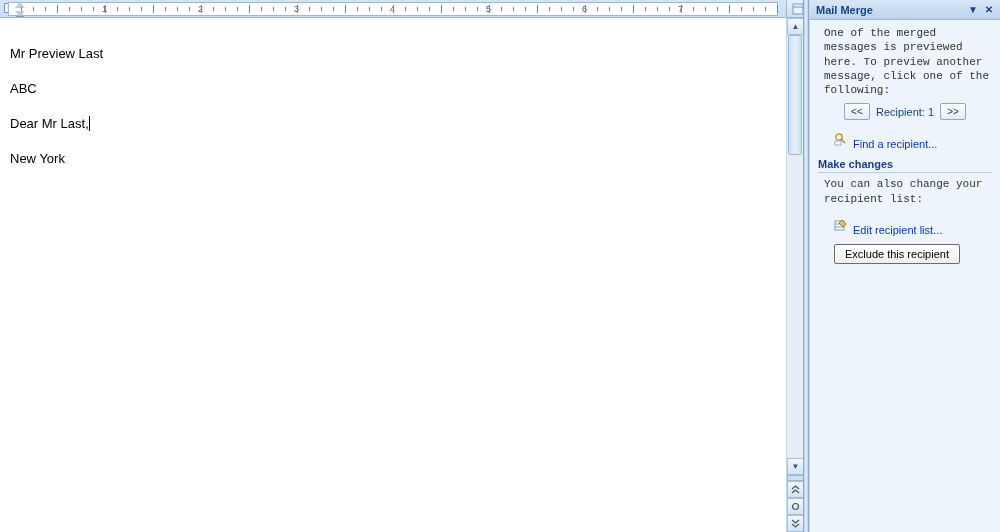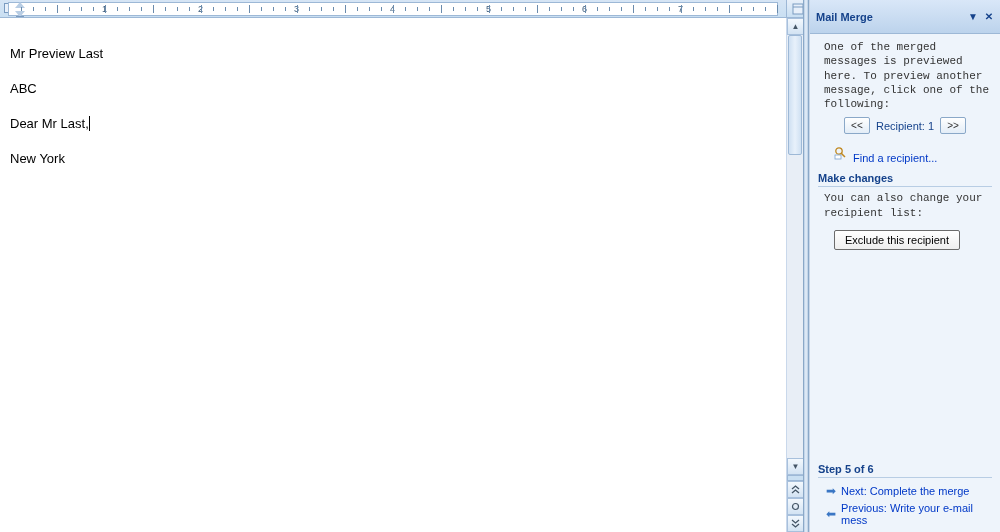--- a/index.html
+++ b/index.html
@@ -164,21 +164,21 @@
     border-left:1px solid #8aa8c8;
     border-right:1px solid #8aa8c8;
   }
   .task-pane {
     position:absolute;
     left: 809px; top:0; width:191px; height:532px;
     background: #eef4fb;
     border-left:1px solid #c8d6e8;
   }
   .tp-header {
-    height: 34px;
+    height: 20px;
     background: linear-gradient(#d9e7f8,#bcd3ec);
     border-bottom: 1px solid #9db8d6;
     display:flex; align-items:center;
     padding: 0 4px 0 6px;
     color: #15428b;
     font-weight: bold;
     font-size: 11px;
   }
   .tp-header .spacer { flex:1; }
   .tp-header .tp-btn {
@@ -404,27 +404,27 @@
             <circle cx="5" cy="5" r="3.2" fill="none" stroke="#c08820" stroke-width="1.3"></circle>
             <line x1="7.5" y1="7.5" x2="11" y2="11" stroke="#c08820" stroke-width="1.5"></line>
             <rect x="1" y="9" width="6" height="4" fill="#fff" stroke="#7aa0cc" stroke-width="0.8"></rect>
           </svg>
       </span>
       <span class="link">Find a recipient...</span>
     </div>
 
     <div class="tp-section-title">Make changes</div>
     <div class="tp-text">You can also change your recipient list:</div>
+    <div class="tp-link-row">
+      <span class="icon">
+        <svg width="14" height="14" viewBox="0 0 14 14">
+            <rect x="1" y="3" width="9" height="9" fill="#fff" stroke="#7aa0cc"></rect>
+            <line x1="1" y1="6" x2="10" y2="6" stroke="#7aa0cc"></line>
+            <line x1="1" y1="9" x2="10" y2="9" stroke="#7aa0cc"></line>
+            <path d="M8 2 L12 6 L9 9 L5 5 Z" fill="#e8c060" stroke="#a07820"></path>
+          </svg>
+      </span>
+      <span class="link">Edit recipient list...</span>
+    </div>
     <span class="tp-button">Exclude this recipient</span>
   </div>
 
-  <div class="tp-footer">
-    <div class="tp-section-title">Step 5 of 6</div>
-    <div class="tp-step-row">
-      <span class="arrow">➡</span>
-      <span class="step-link">Next: Complete the merge</span>
-    </div>
-    <div class="tp-step-row">
-      <span class="arrow">⬅</span>
-      <span class="step-link">Previous: Write your e-mail mess</span>
-    </div>
-  </div>
 </div>
 
 </body></html>

